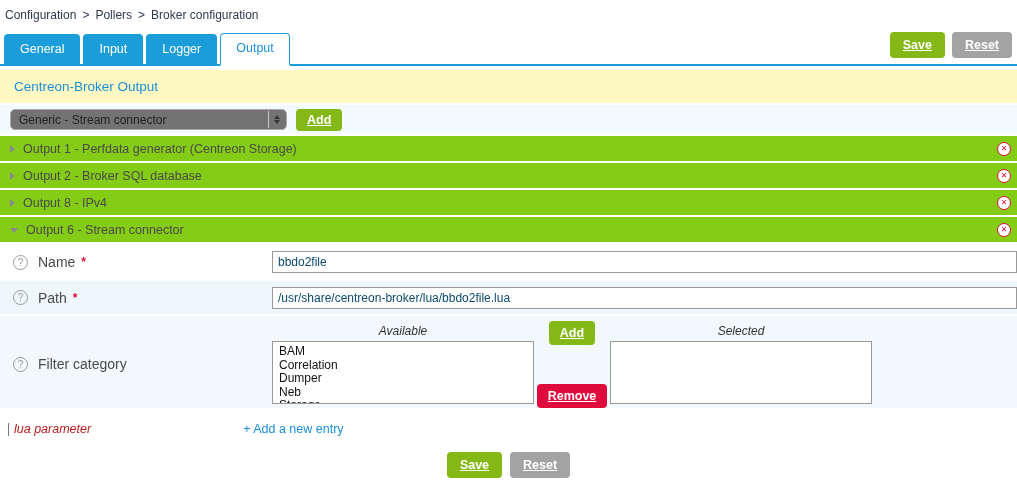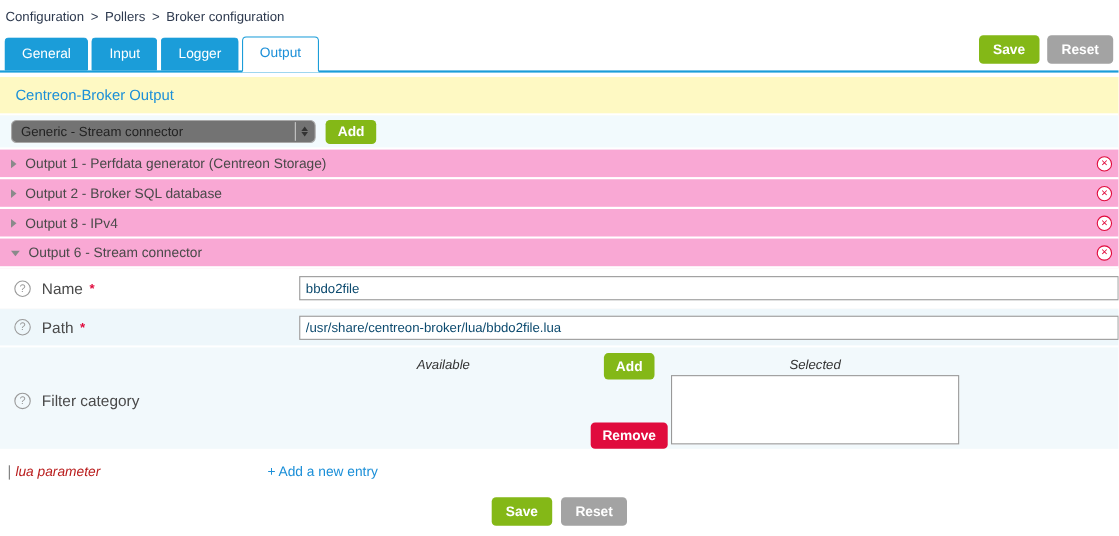--- a/index.html
+++ b/index.html
@@ -14,21 +14,21 @@
 
   
   .tabstrip { position:relative; padding:4px 5px 0 4px; border-bottom:2px solid #1b9dd9; display:flex; align-items:flex-end; }
   .tab { display:inline-block; background:#1b9dd9; color:#fff; font-size:12.5px;
     padding:7px 15px 8px 15px; margin-right:3px; border-radius:4px 4px 0 0;
     border:1px solid #1b9dd9; border-bottom:none; cursor:pointer; }
   .tab.active { background:#fff; color:#1b8fd8; border:1px solid #1b9dd9; border-bottom:2px solid #fff;
     margin-bottom:-2px; padding-bottom:9px; position:relative; z-index:2; }
   .tabstrip .spacer { flex:1; }
   .btn { display:inline-block; border:none; border-radius:4px; color:#fff; font-weight:bold;
-    font-size:12.5px; padding:6px 13px; cursor:pointer; font-family:inherit; }
+    font-size:12.5px; padding:6px 13px; cursor:pointer; font-family:inherit;text-decoration:underline; }
   .btn.green { background:#84b817; }
   .btn.gray  { background:#a3a3a3; }
   .tabstrip .btn { margin:0 0 6px 7px; }
 
   
   .panel-header { background:#fef9c3; margin-top:4px; height:35px; display:flex; align-items:center;
     padding-left:14px; border-bottom:2px solid #fff; }
   .panel-header .title { color:#1b8fd8; font-size:13.5px; }
 
   
@@ -38,21 +38,21 @@
     display:flex; align-items:center; padding:0 6px 0 8px; font-size:12px; color:#222; cursor:pointer; }
   .fake-select .sel-text { flex:1; white-space:nowrap; overflow:hidden; }
   .stepper { display:flex; flex-direction:column; align-items:center; justify-content:center; gap:1px;
     border-left:1px solid #c7c7c7; padding-left:5px; margin-left:4px; height:17px; }
   .stepper i { width:0; height:0; border-left:3.5px solid transparent; border-right:3.5px solid transparent; display:block; }
   .stepper i.up   { border-bottom:4.5px solid #333; }
   .stepper i.down { border-top:4.5px solid #333; }
   .add-band .btn { margin-left:9px; padding:4px 11px; }
 
   
-  .output-row { background:#f9a8d4; height:27px; border-bottom:2px solid #fff;
+  .output-row { background:#84cc16; height:27px; border-bottom:2px solid #fff;
     display:flex; align-items:center; padding:0 6px 0 10px; cursor:pointer; }
   .output-row .tri-right { width:0; height:0; border-top:4px solid transparent; border-bottom:4px solid transparent;
     border-left:5px solid #8a8a8a; margin-right:8px; }
   .output-row .tri-down { width:0; height:0; border-left:4px solid transparent; border-right:4px solid transparent;
     border-top:5px solid #8a8a8a; margin-right:8px; margin-top:2px; }
   .output-row .olabel { font-size:12.5px; color:#4a4a4a; flex:1; }
   .del-icon { width:14px; height:14px; border:1.5px solid #e00b3d; border-radius:50%; background:#fff;
     color:#e00b3d; font-size:8px; font-weight:bold; line-height:11px; text-align:center; cursor:pointer; }
 
   
@@ -164,20 +164,27 @@
   </div>
 
   <div class="form-row row-filter">
     <div class="label-cell">
       <span class="help-icon">?</span>
       <span class="field-label">Filter category</span>
     </div>
     <div class="dual">
       <div class="col-list">
         <div class="list-caption">Available</div>
+        <div class="listbox">
+          <div class="opt">BAM</div>
+          <div class="opt">Correlation</div>
+          <div class="opt">Dumper</div>
+          <div class="opt">Neb</div>
+          <div class="opt">Storage</div>
+        </div>
       </div>
       <div class="col-mid">
         <button class="btn green">Add</button>
         <button class="btn red">Remove</button>
       </div>
       <div class="col-list">
         <div class="list-caption">Selected</div>
         <div class="listbox"></div>
       </div>
     </div>

